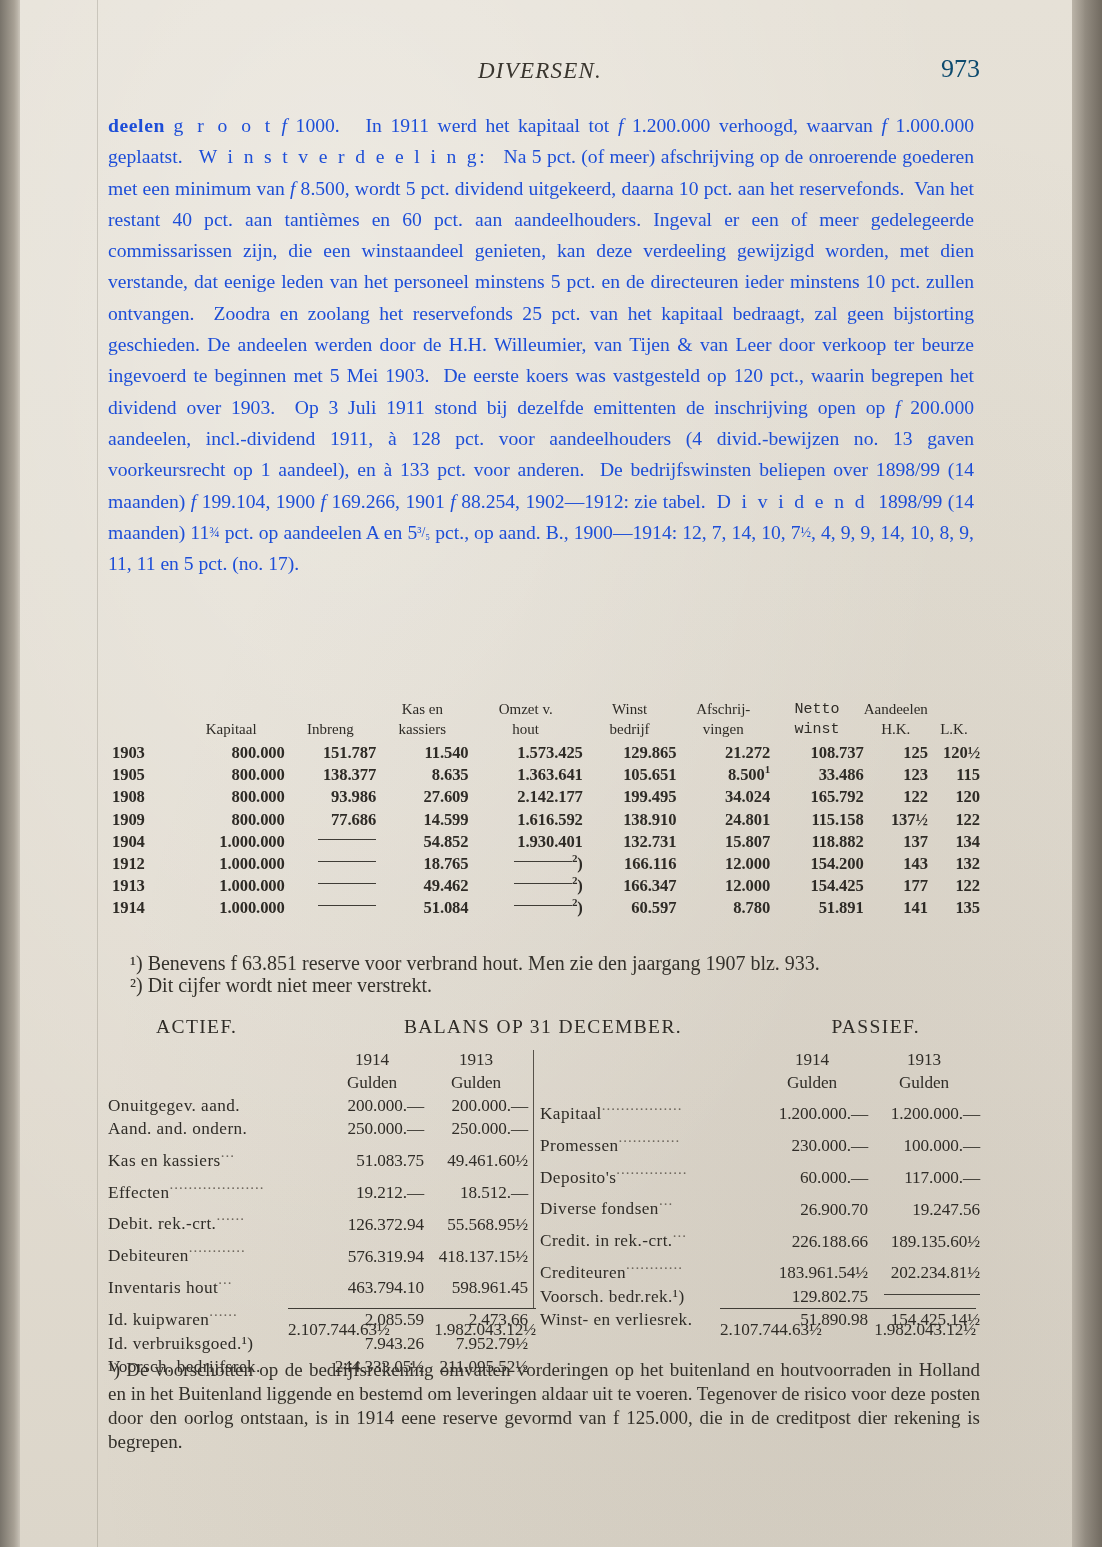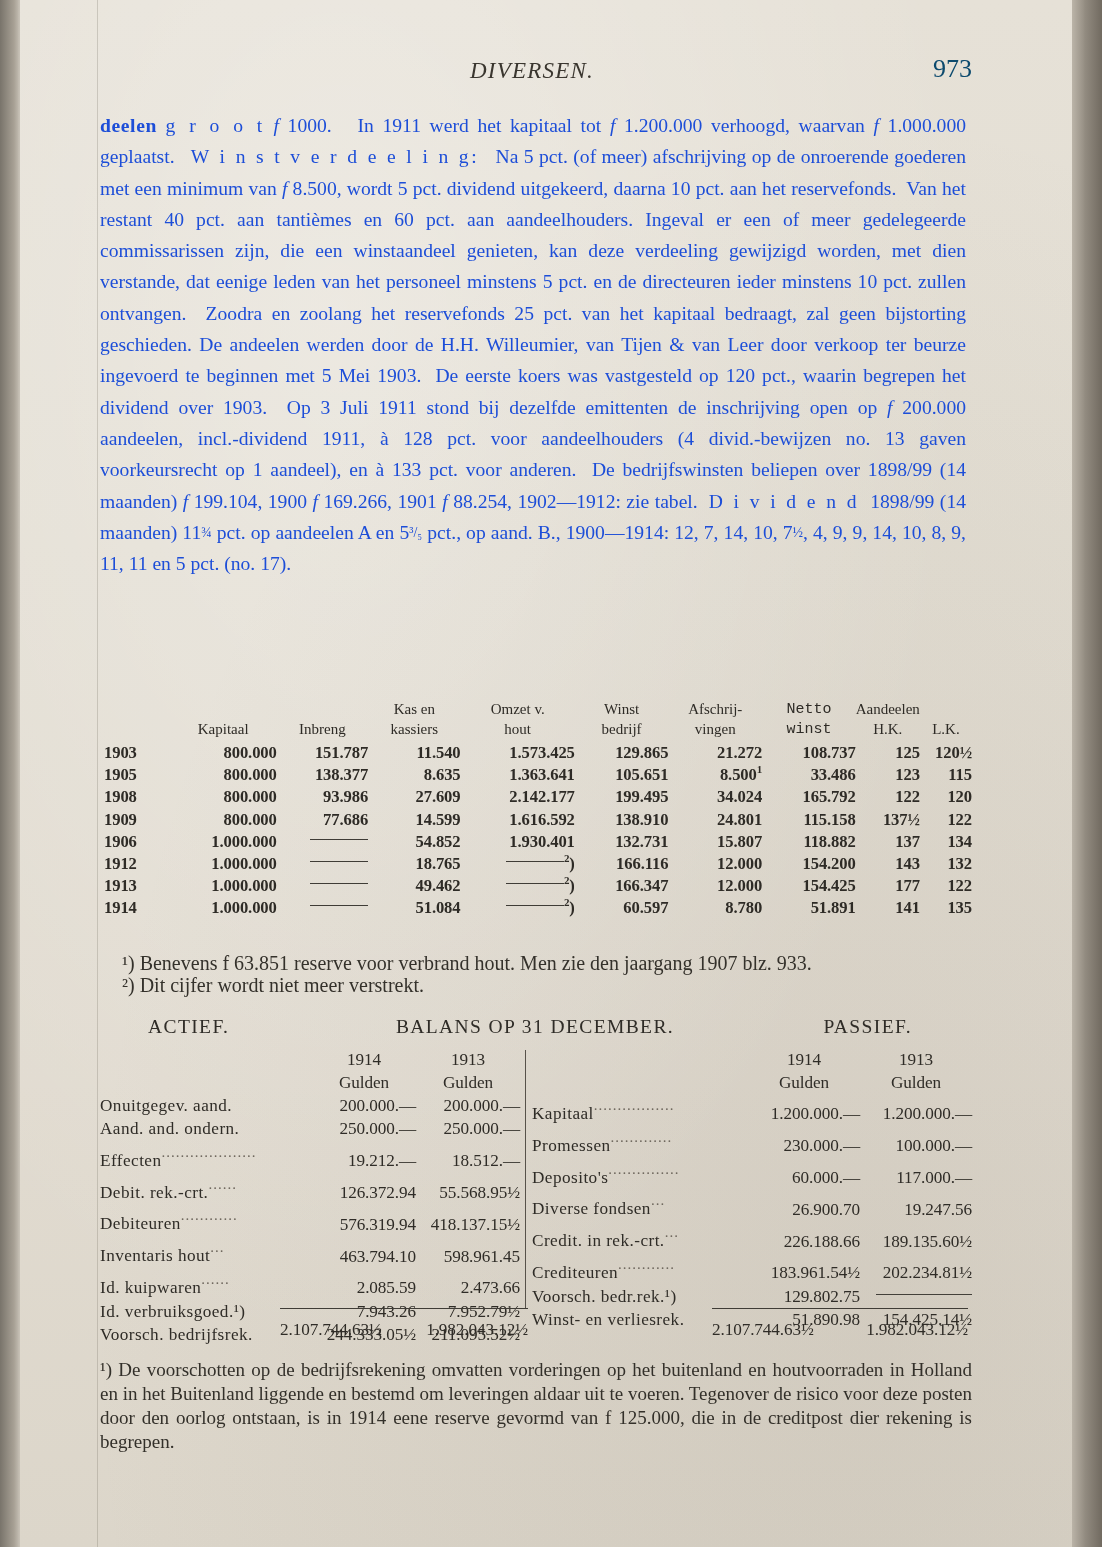--- a/index.html
+++ b/index.html
@@ -53,21 +53,21 @@
   #edge-line {
     position: absolute;
     left: 97px;
     top: 0;
     width: 1px;
     height: 1547px;
     background: rgba(90,85,75,0.22);
   }
   .content {
     position: absolute;
-    left: 0;
+    left: 8px;
     top: 0;
     width: 1066px;
     height: 1547px;
     color: #2f2c27;
   }
 
   
   .runhead {
     position: absolute;
     left: 92px;
@@ -391,21 +391,21 @@
               <td>77.686</td>
               <td>14.599</td>
               <td>1.616.592</td>
               <td>138.910</td>
               <td>24.801</td>
               <td>115.158</td>
               <td>137½</td>
               <td>122</td>
             </tr>
             <tr>
-              <td class="year">1906</td>
+              <td class="year">1904</td>
               <td>1.000.000</td>
               <td class="dash"><span style="display:inline-block;border-top:1.6px solid #3f3c36;width:58px;height:1px;vertical-align:6px;"></span></td>
               <td>54.852</td>
               <td>1.930.401</td>
               <td>132.731</td>
               <td>15.807</td>
               <td>118.882</td>
               <td>137</td>
               <td>134</td>
             </tr>
@@ -481,20 +481,25 @@
             <tbody id="actief-body">
                 <tr>
                   <td class="lbl">Onuitgegev. aand.</td>
                   <td class="v">200.000.—</td>
                   <td class="v">200.000.—</td>
                 </tr>
                 <tr>
                   <td class="lbl">Aand. and. ondern.</td>
                   <td class="v">250.000.—</td>
                   <td class="v">250.000.—</td>
+                </tr>
+                <tr>
+                  <td class="lbl">Kas en kassiers<span class="leader"> ...</span></td>
+                  <td class="v">51.083.75</td>
+                  <td class="v">49.461.60½</td>
                 </tr>
                 <tr>
                   <td class="lbl">Effecten<span class="leader"> ....................</span></td>
                   <td class="v">19.212.—</td>
                   <td class="v">18.512.—</td>
                 </tr>
                 <tr>
                   <td class="lbl">Debit. rek.-crt.<span class="leader"> ......</span></td>
                   <td class="v">126.372.94</td>
                   <td class="v">55.568.95½</td>

